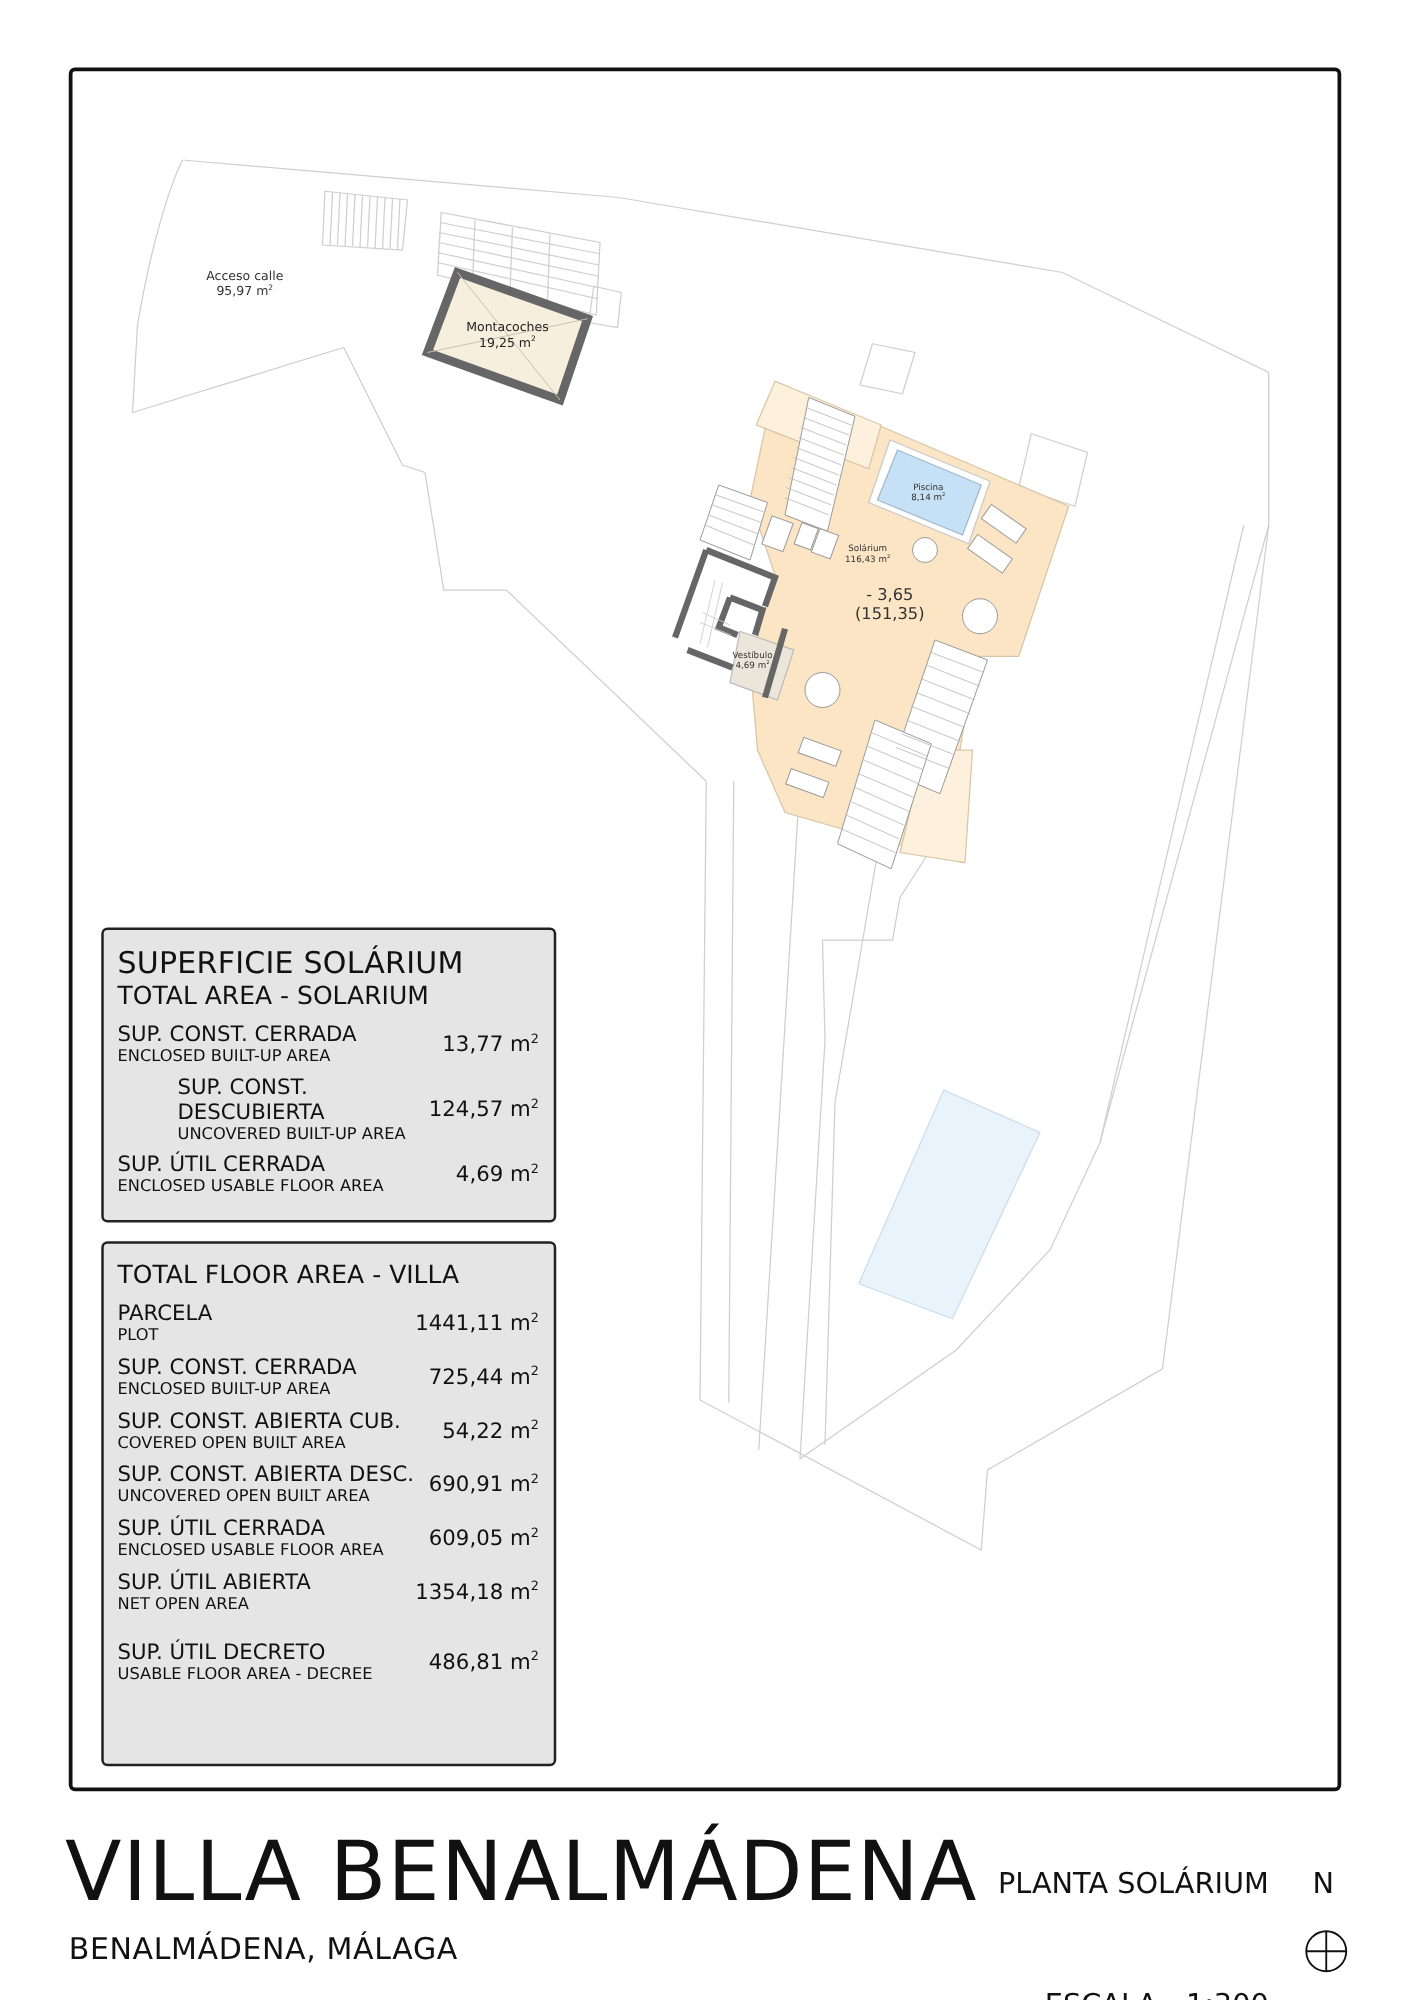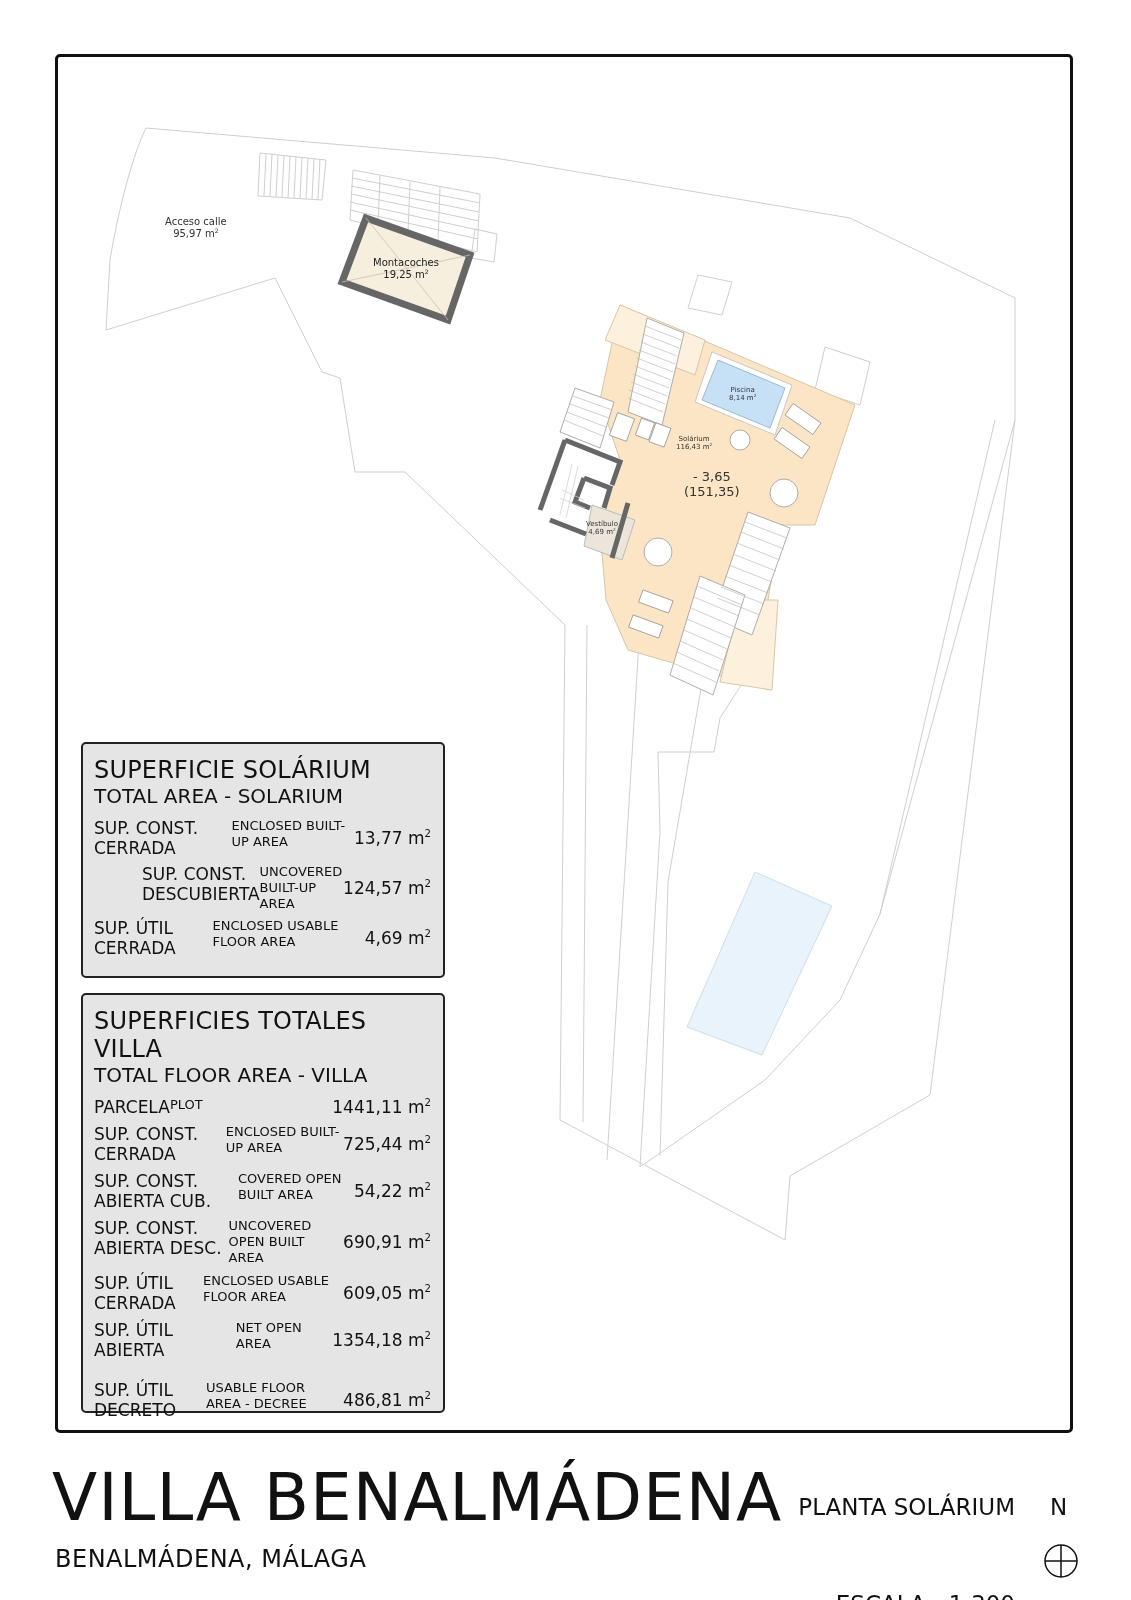--- a/index.html
+++ b/index.html
@@ -8,21 +8,21 @@
   .frame { position: absolute; left: 55px; top: 54px; width: 1018px; height: 1379px;
            border: 3px solid #111; border-radius: 5px; box-sizing: border-box; }
   svg.plan { position: absolute; left: 0; top: 0; }
   .label { position: absolute; text-align: center; color: #333; line-height: 1.15; white-space: nowrap; }
   .sq { font-size: 0.6em; vertical-align: super; }
   .box { position: absolute; left: 81px; width: 364px; border: 2px solid #222; border-radius: 5px;
          box-sizing: border-box; padding: 12px 12px 8px 11px; background: #e5e5e5; }
   .box h2 { margin: 0; font-weight: normal; font-size: 24px; letter-spacing: 0.2px; line-height: 28px; }
   .box h3 { margin: 0 0 10px 0; font-weight: normal; font-size: 20px; line-height: 24px; }
   .row { display: flex; justify-content: space-between; align-items: center; }
-  .row .names { display: flex; }
+  .row .names { display: flex; flex-direction: column; }
   .row .es { font-size: 17px; line-height: 20px; }
   .row .en { font-size: 13px; line-height: 16px; }
   .row .val { font-size: 17px; white-space: nowrap; }
   .title { position: absolute; left: 52px; top: 1458px; font-size: 66px; font-weight: normal;
            letter-spacing: 1px; margin: 0; line-height: 80px; }
   .subtitle { position: absolute; left: 55px; top: 1545px; font-size: 24px; letter-spacing: 0.5px; }
   .plan-name { position: absolute; right: 116px; top: 1494px; font-size: 23px; }
   .scale { position: absolute; right: 116px; top: 1591px; font-size: 23px; text-align: right; }
   .north { position: absolute; left: 1050px; top: 1494px; font-size: 23px; }
   .compass { position: absolute; left: 1043px; top: 1543px; width: 36px; height: 36px; }
@@ -204,21 +204,20 @@
   <div class="row">
     <div class="names">
         <span class="es">SUP. ÚTIL CERRADA</span>
         <span class="en">ENCLOSED USABLE FLOOR AREA</span>
       </div>
     <div class="val"><span>4,69 m</span><sup class="sq">2</sup></div>
   </div>
 </div>
 
 <div class="box" style="top:993px; height:420px;">
-  <h2>SUPERFICIES TOTALES VILLA</h2>
   <h3>TOTAL FLOOR AREA - VILLA</h3>
   <div class="row" style="margin-bottom:7px;">
     <div class="names">
         <span class="es">PARCELA</span>
         <span class="en">PLOT</span>
       </div>
     <div class="val"><span>1441,11 m</span><sup class="sq">2</sup></div>
   </div>
   <div class="row" style="margin-bottom:7px;">
     <div class="names">

